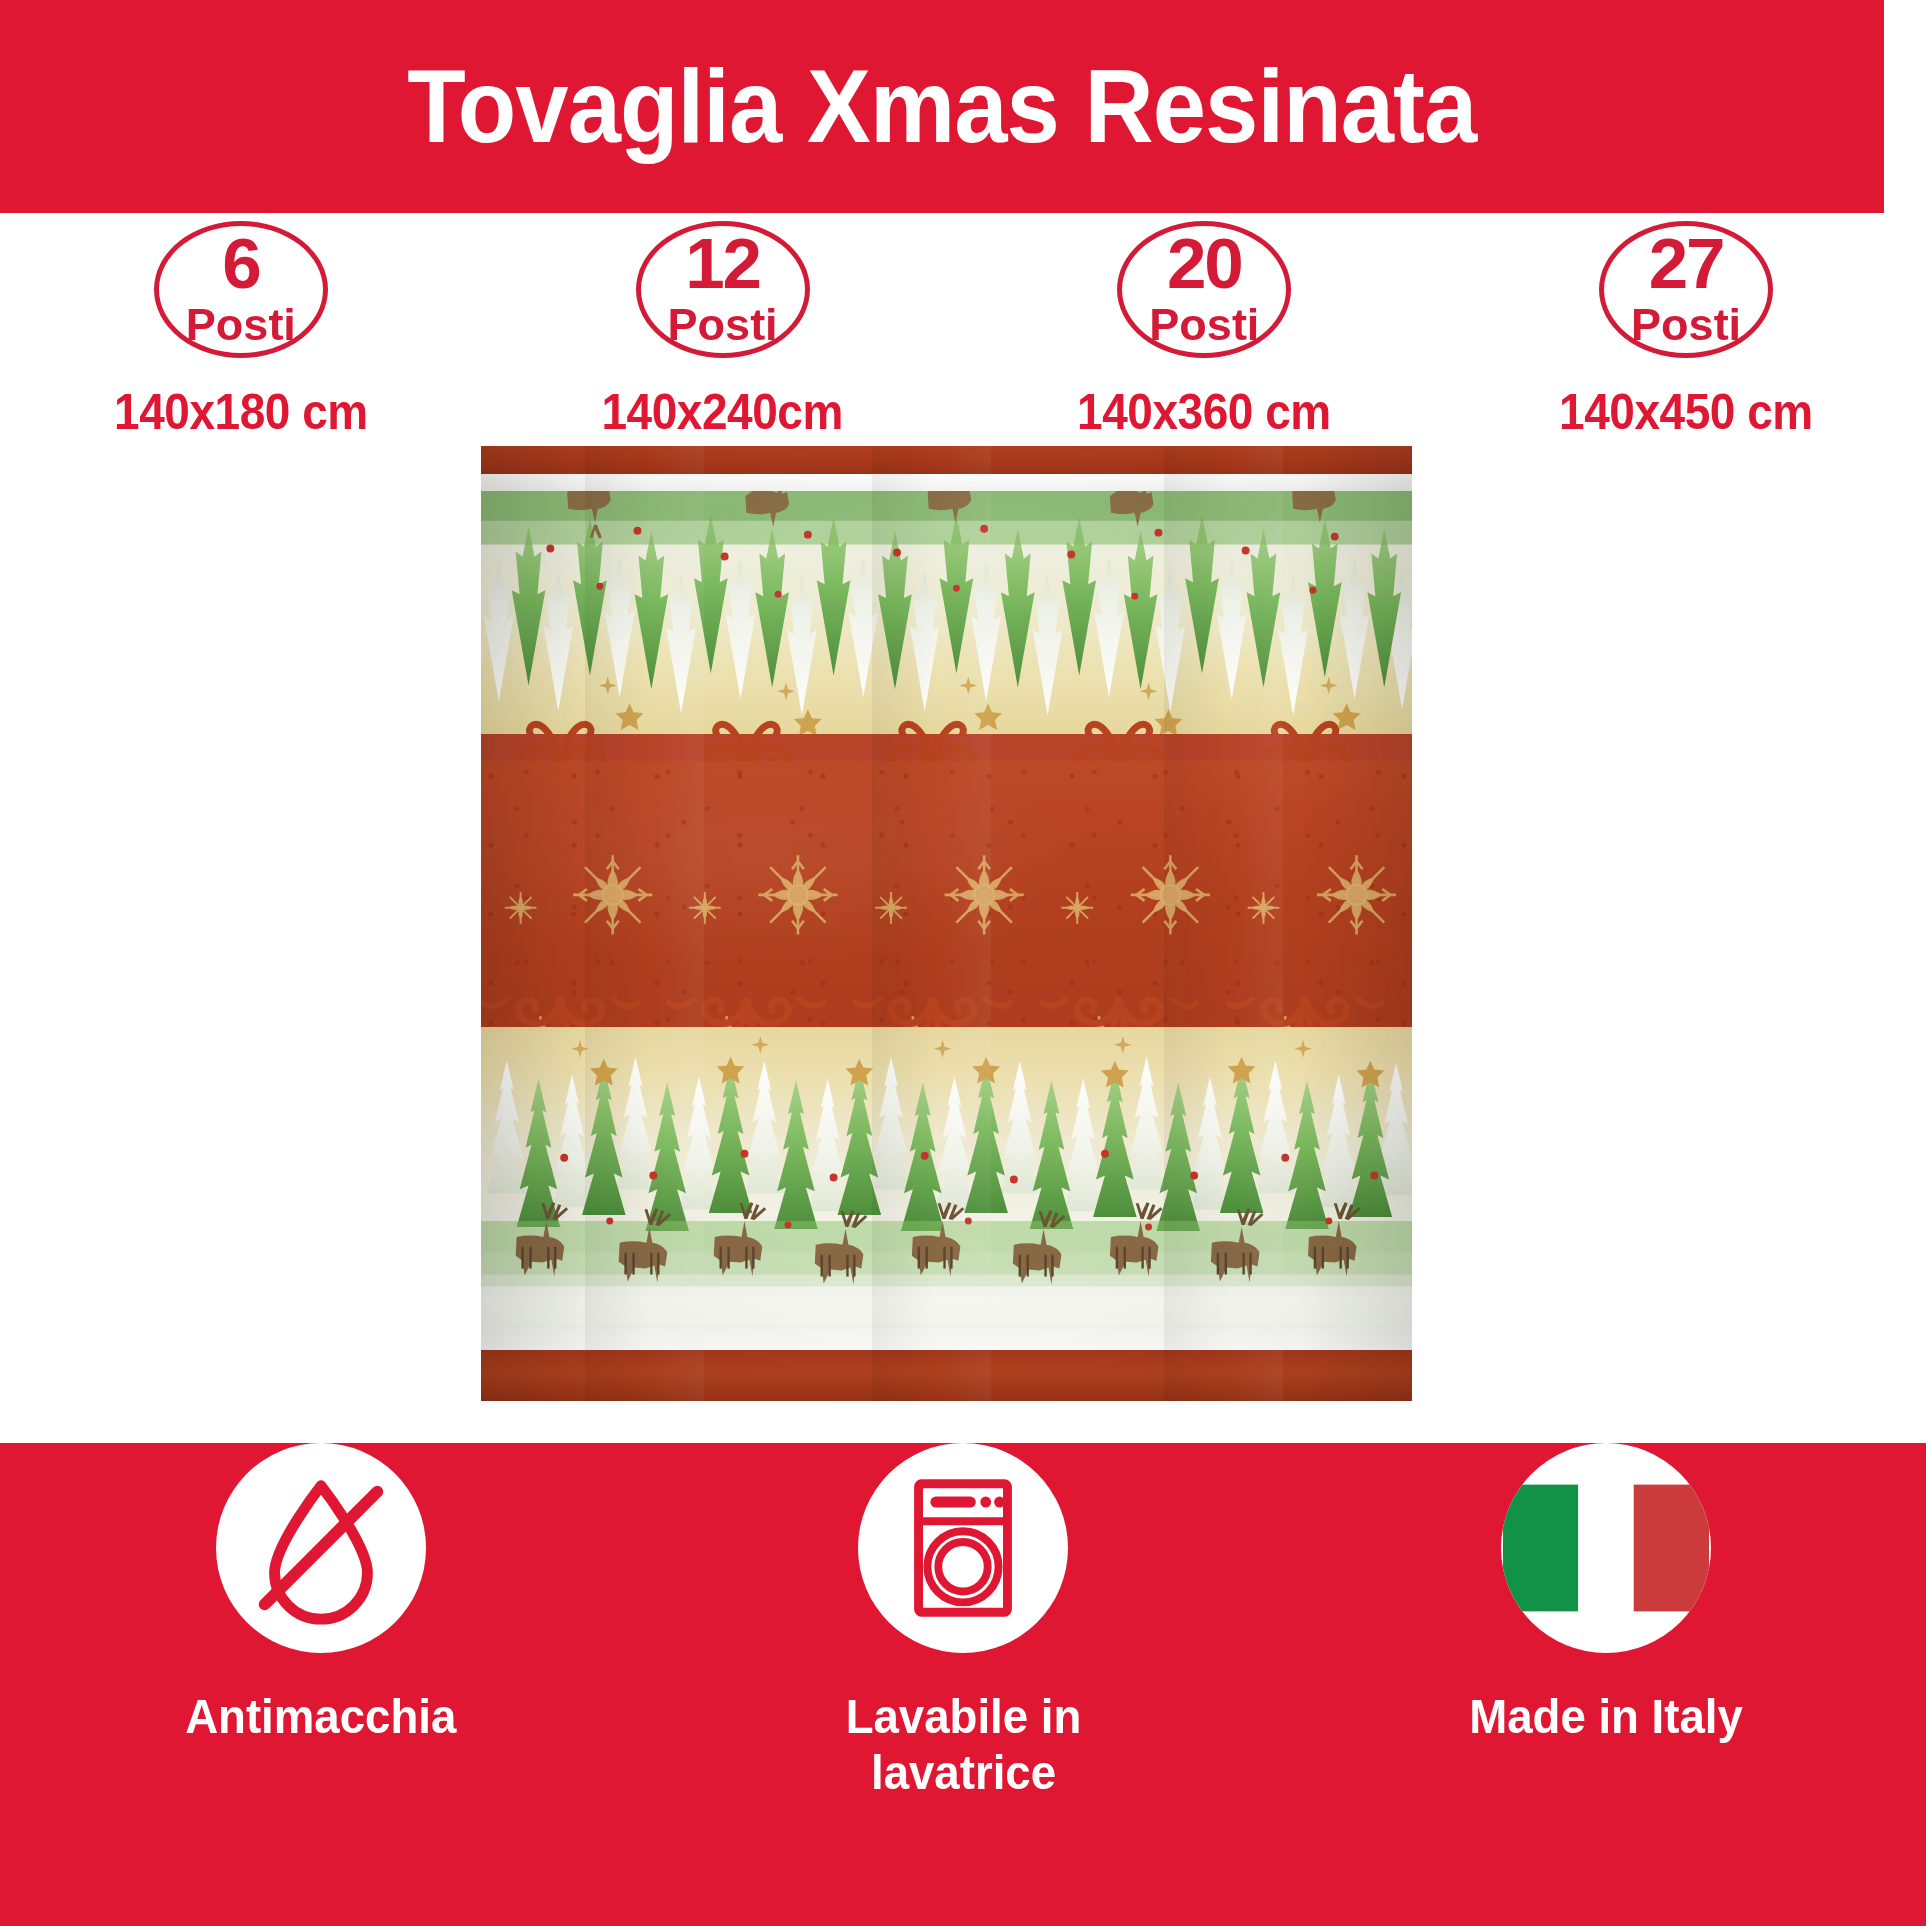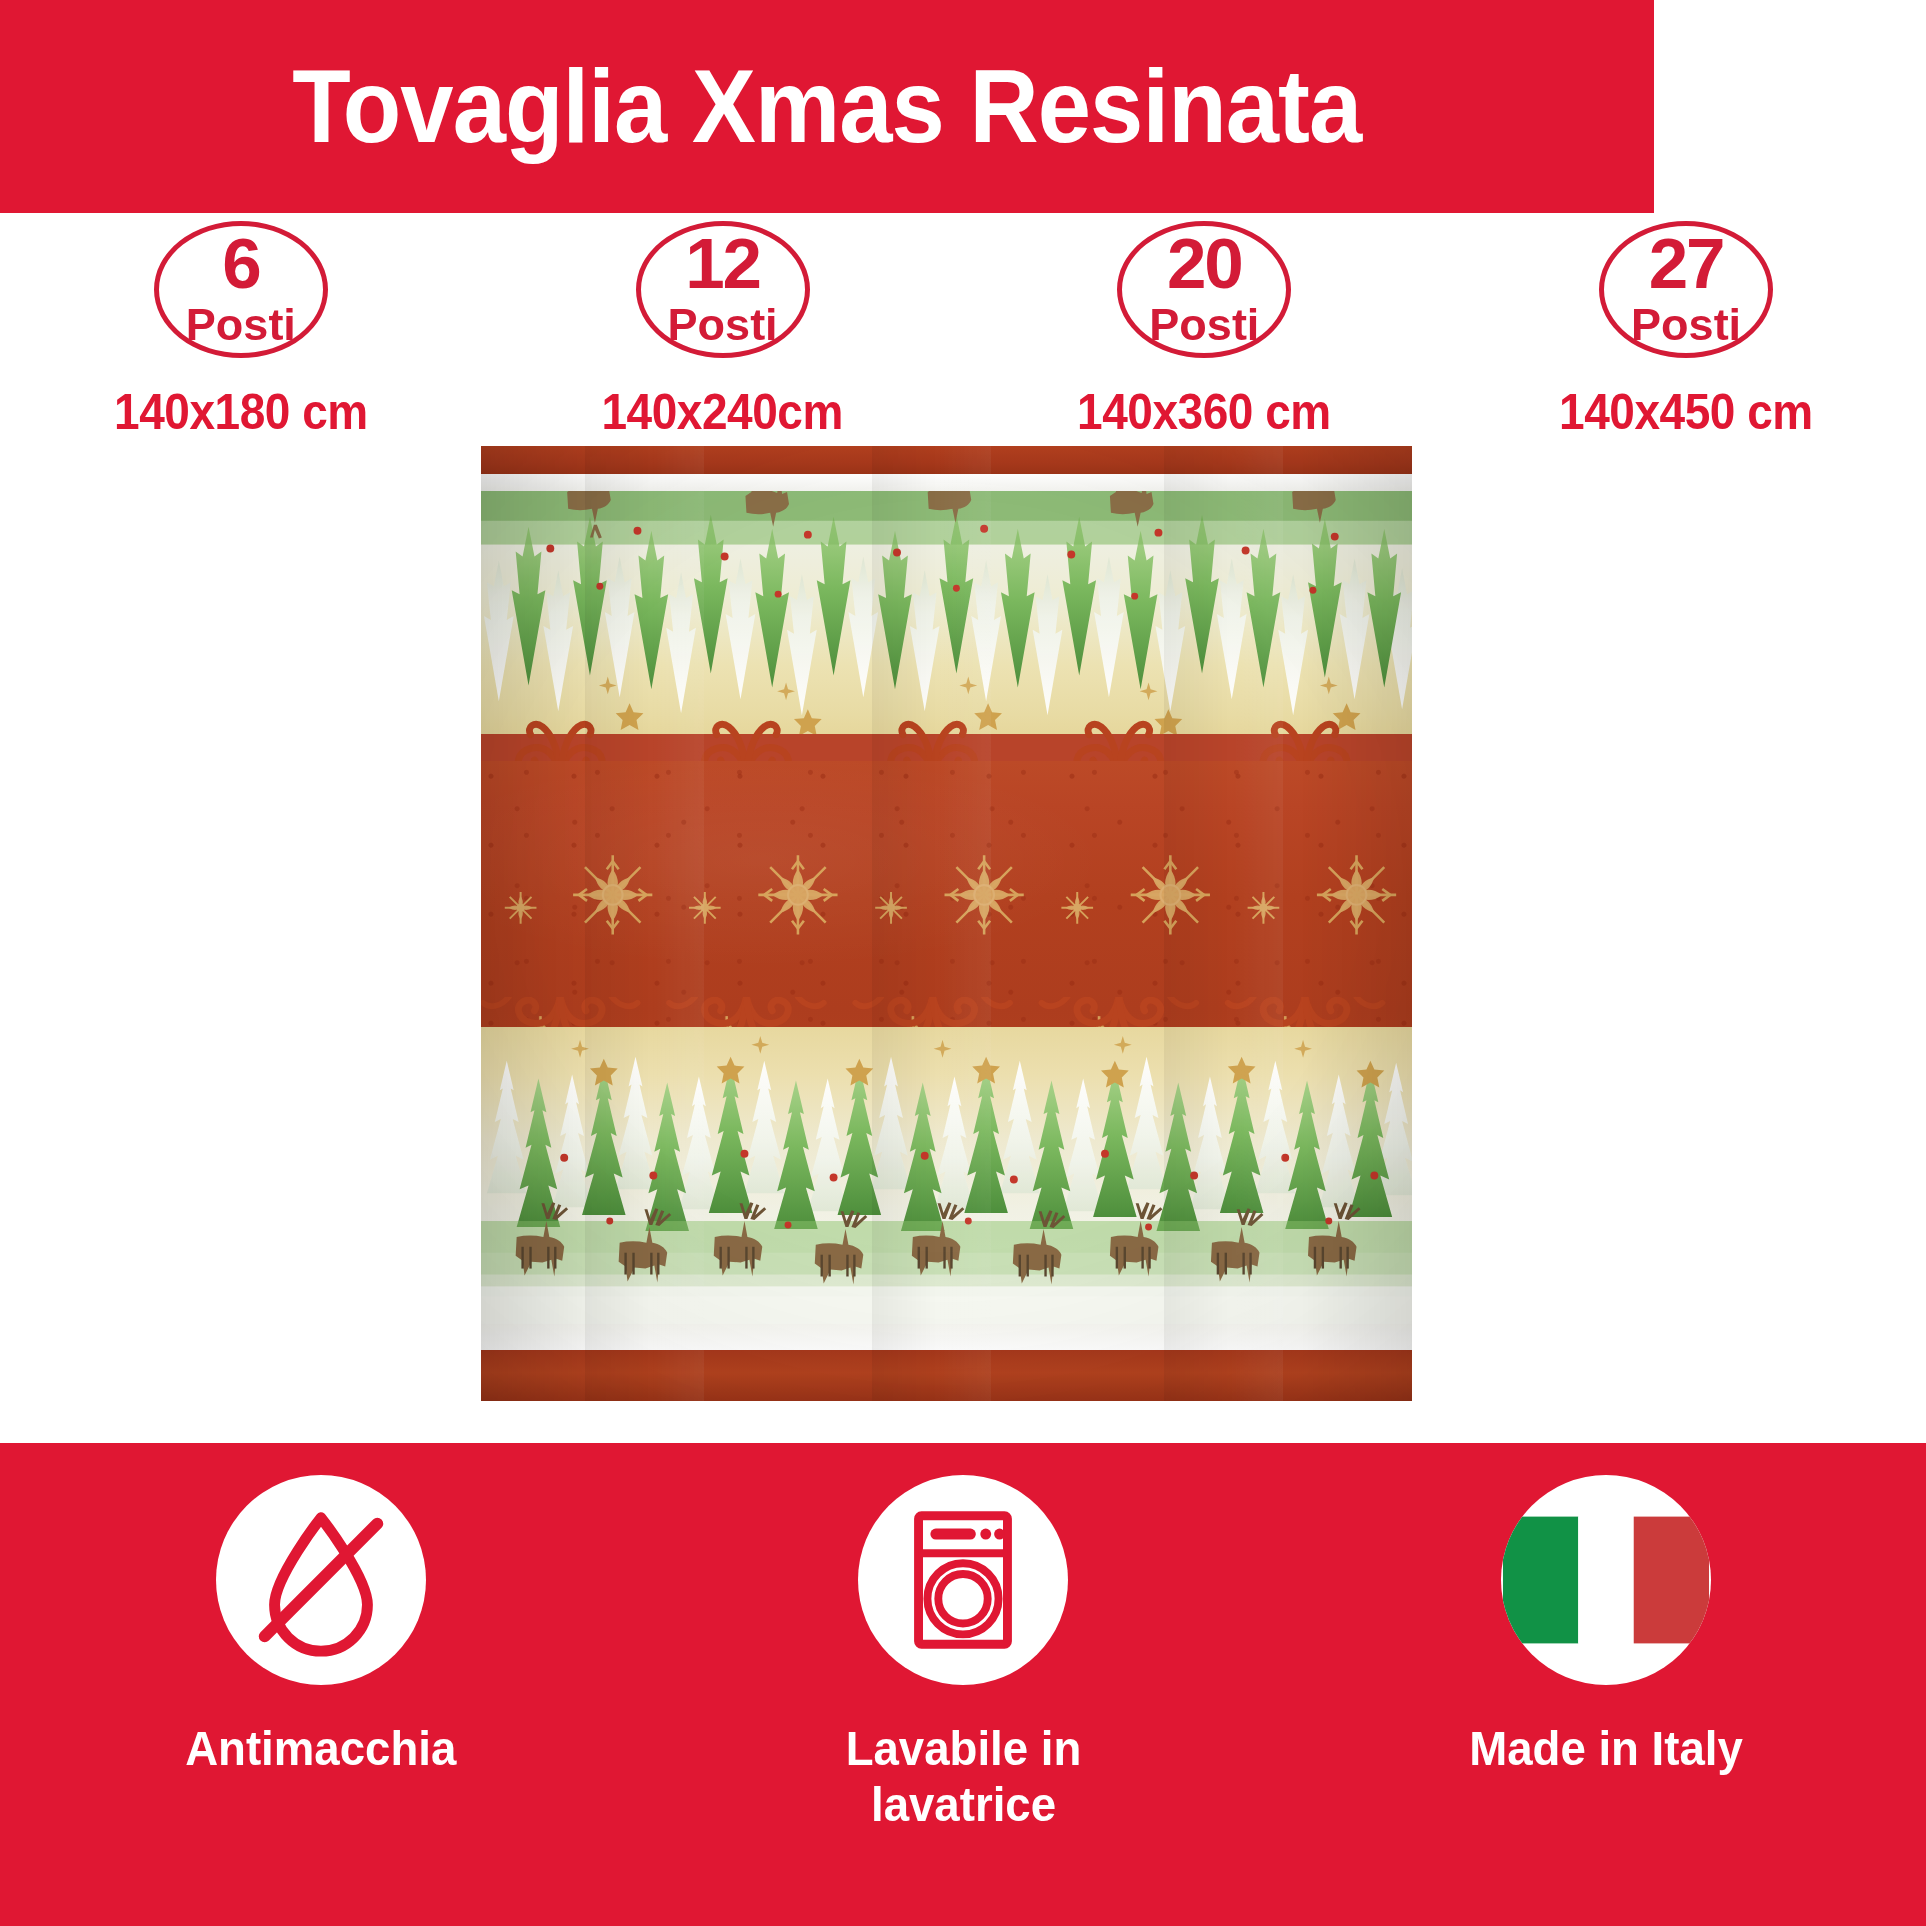--- a/index.html
+++ b/index.html
@@ -12,21 +12,21 @@
   }
   #page {
     position: relative;
     width: 1927px; height: 1927px;
     background: #ffffff;
   }
 
   
   .header-band {
     position: absolute; left: 0; top: 0;
-    width: 1654px; height: 213px;
+    width: 1884px; height: 213px;
     background: #e01733;
     display: flex; align-items: center; justify-content: center;
   }
   .header-title {
     color: #ffffff;
     font-size: 103px;
     font-weight: bold;
     letter-spacing: -1px;
     white-space: nowrap;
     line-height: 1;
@@ -175,21 +175,20 @@
   .footer-band {
     position: absolute; left: 0; top: 1443px;
     width: 1927px; height: 483px;
     background: #e01733;
     display: flex;
   }
   .feat-cell {
     flex: 1 1 0;
     display: flex; flex-direction: column;
     align-items: center;
-    padding-top: 32px;
   }
   .feat-circle {
     width: 210px; height: 210px;
     background: #ffffff;
     border-radius: 50%;
     display: flex; align-items: center; justify-content: center;
     overflow: hidden;
     position: relative;
   }
   .feat-label {

